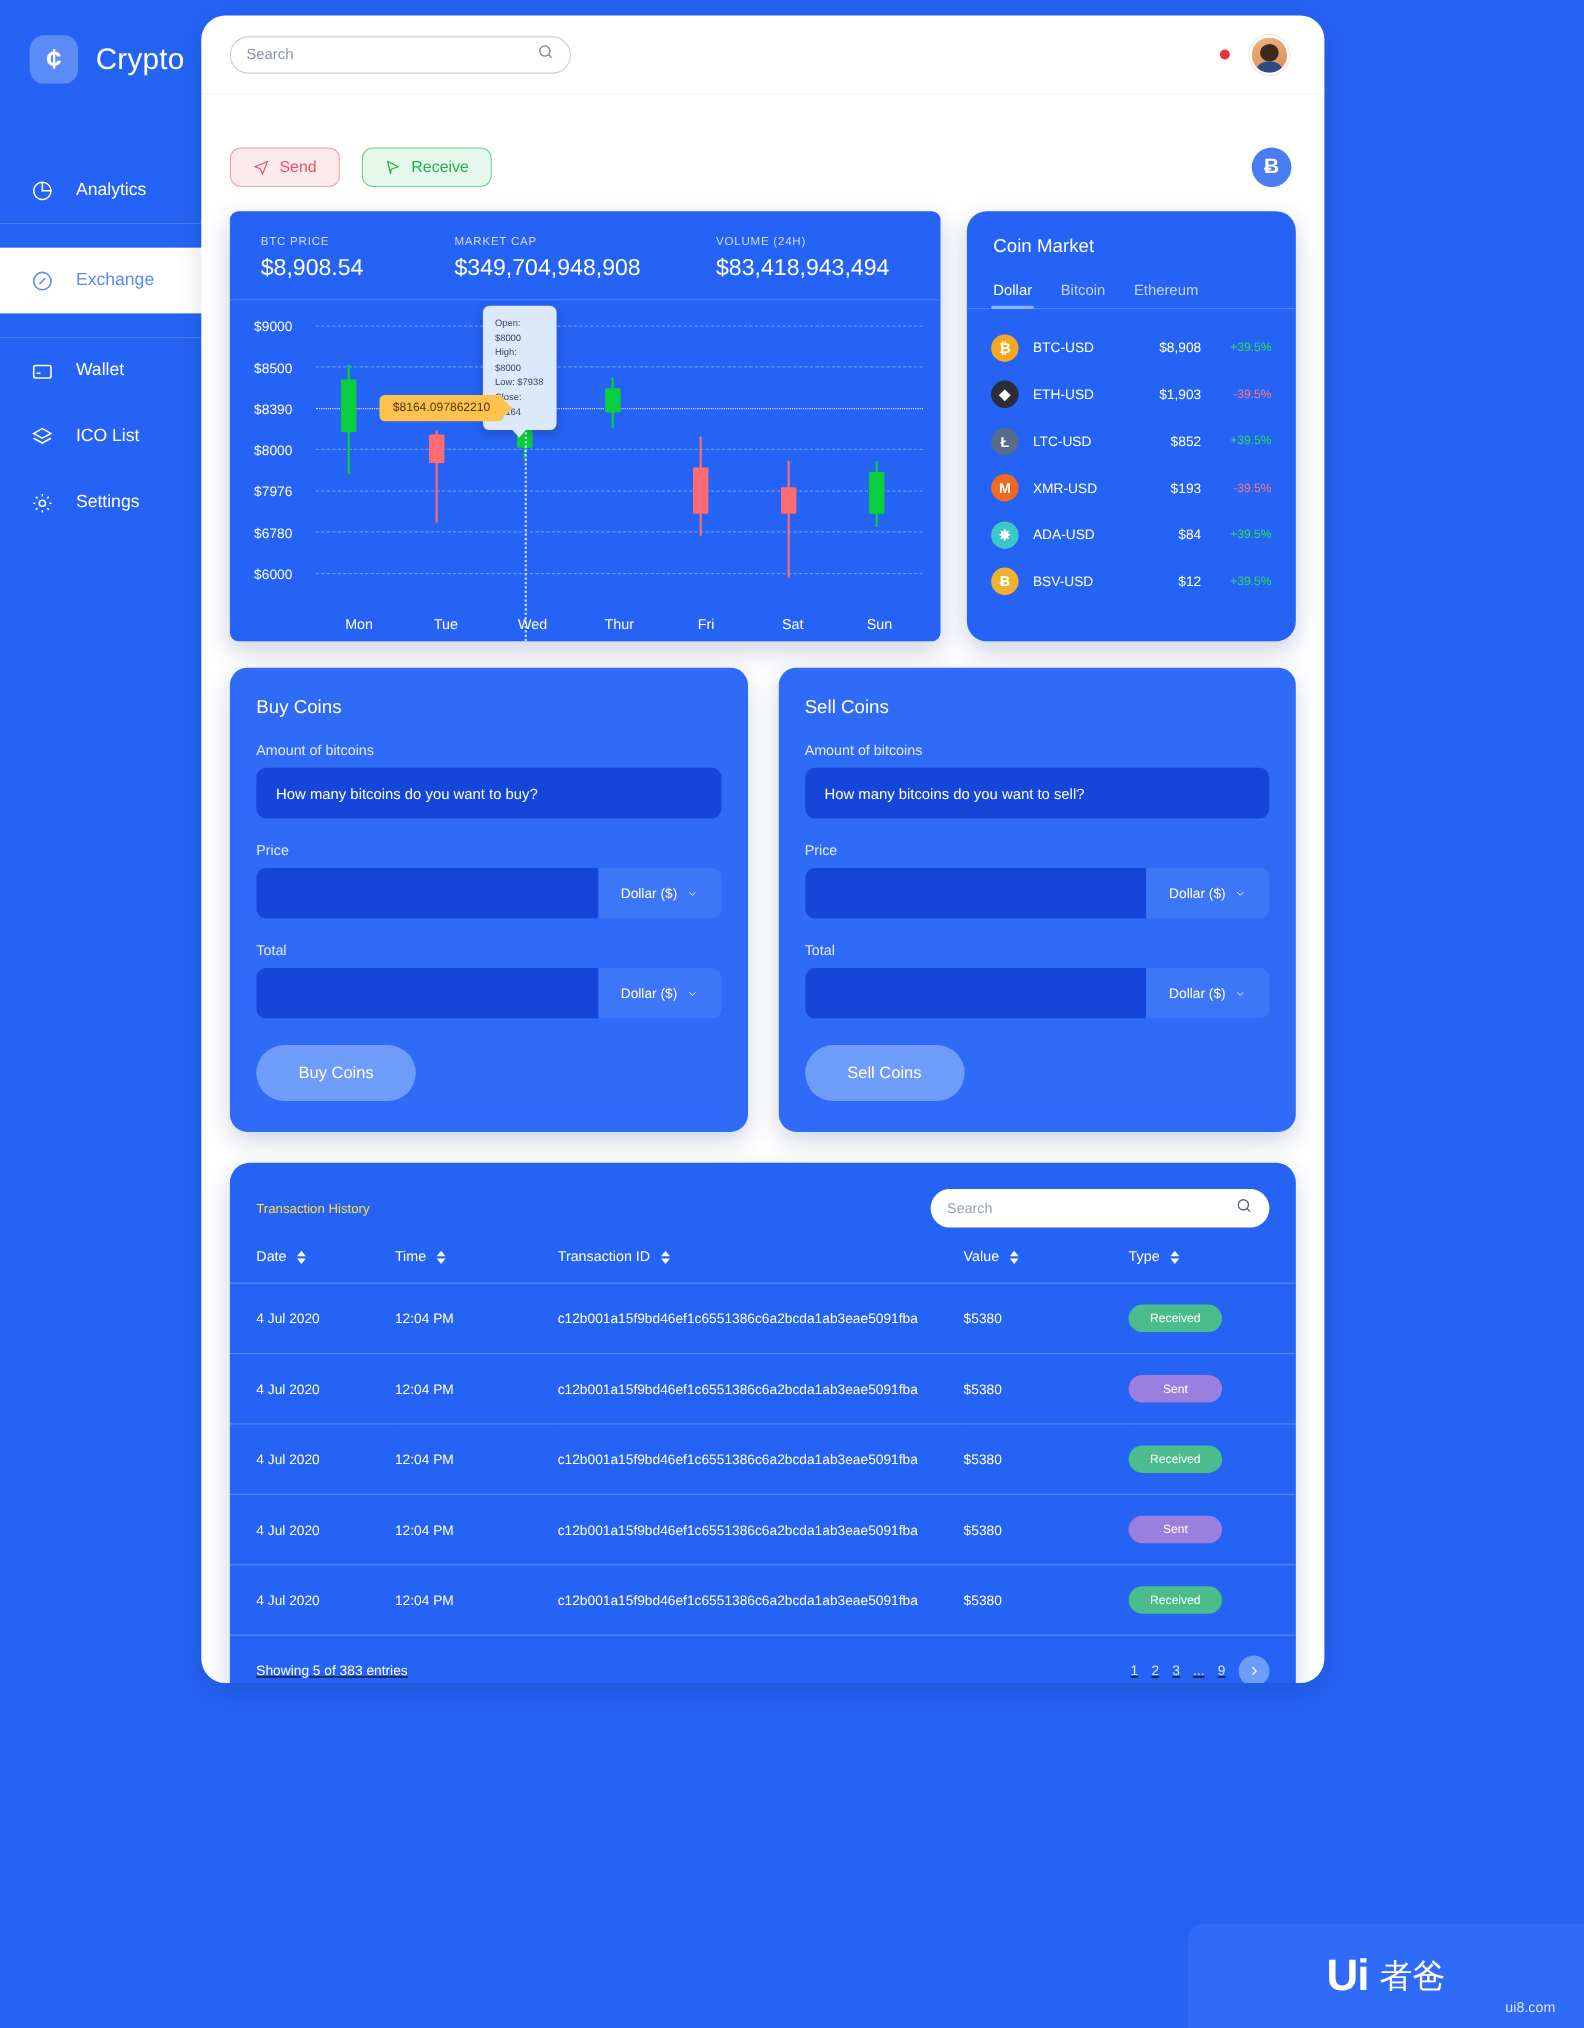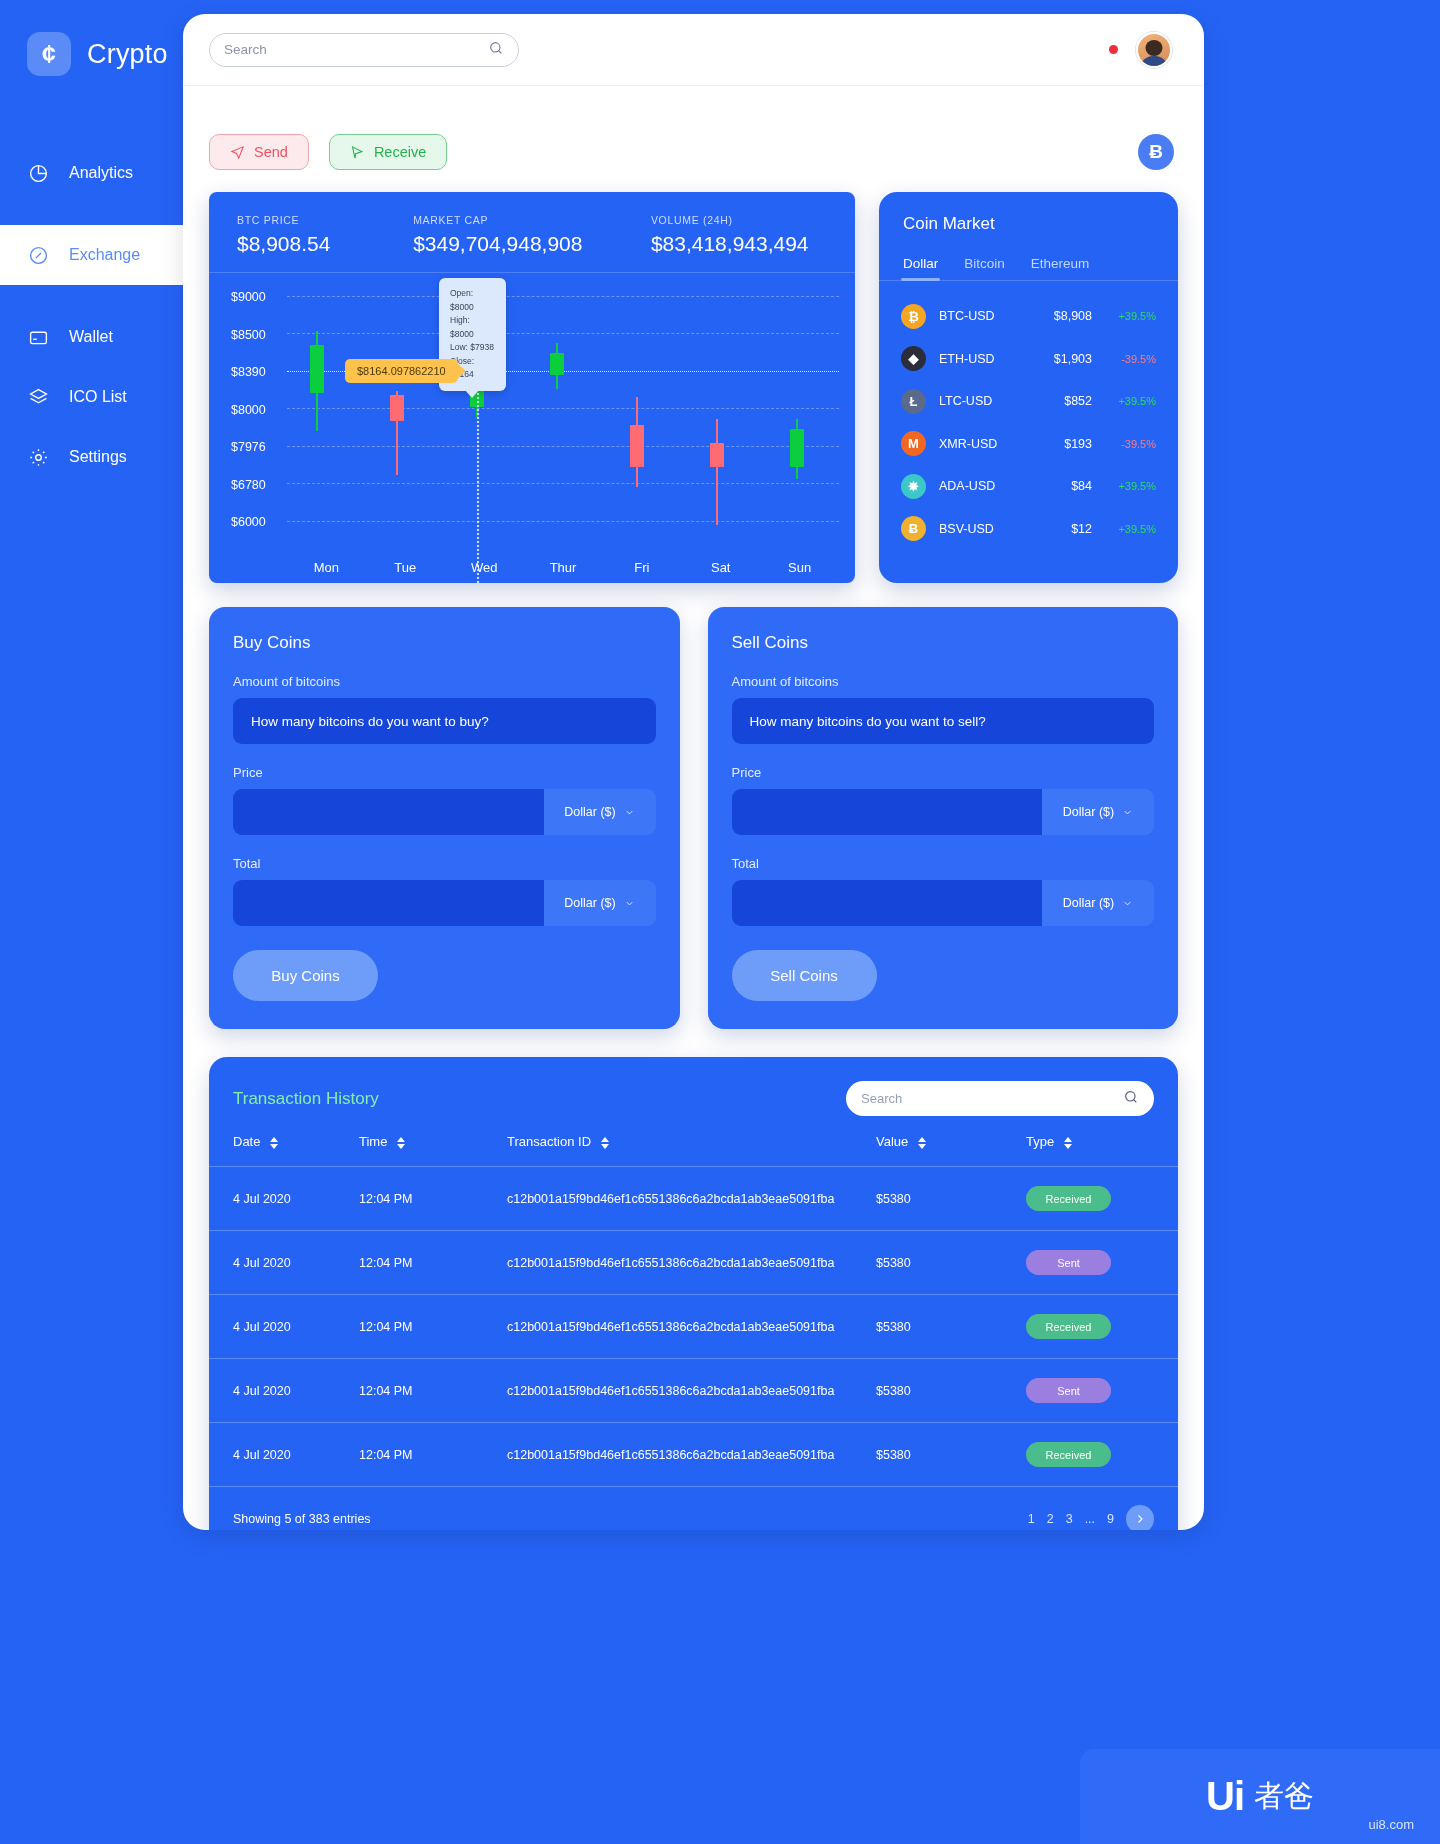--- a/index.html
+++ b/index.html
@@ -211,21 +211,21 @@
     background:#6e9df9; color:#fff; font-size:15px;
     display:flex; align-items:center; justify-content:center; cursor:pointer;
   }
 
   
   .tx-card {
     margin:28px 26px 0 26px; background:#2563f5; border-radius:18px;
     box-shadow:0 8px 22px rgba(20,50,130,.2); overflow:hidden;
   }
   .tx-head { display:flex; align-items:center; padding:24px 24px 0 24px; }
-  .tx-title { color:#86efac; font-size:17px; }
+  .tx-title { color:#fde047; font-size:12px; }
   .tx-search {
     margin-left:auto; width:308px; height:35px; background:#fff; border-radius:18px;
     display:flex; align-items:center; padding:0 15px; gap:8px;
   }
   .tx-search input {
     border:0; outline:0; flex:1; font-size:13px; color:#45506a; background:transparent;
     font-family:"Liberation Sans", sans-serif;
   }
   .tx-search input::placeholder { color:#95a0b5; }
 
@@ -248,20 +248,21 @@
   .badge {
     display:inline-flex; align-items:center; justify-content:center;
     width:85px; height:25px; border-radius:13px; font-size:11px; color:#fff;
   }
   .badge.received { background:#4bbd8c; }
   .badge.sent { background:#9b7fe0; }
 
   .tx-foot {
     display:flex; align-items:center; padding:18px 24px 20px 24px;
     border-top:1px solid #5a8cf8;
+    text-decoration:underline;
   }
   .tx-count { color:#fff; font-size:12.5px; }
   .pager { margin-left:auto; display:flex; align-items:center; gap:12px; }
   .pg { color:#dbe6ff; font-size:12.5px; cursor:pointer; }
   .pg.next {
     width:28px; height:28px; border-radius:50%; background:#6e9df9;
     display:flex; align-items:center; justify-content:center;
   }
   .pg.next svg { stroke:#fff; fill:none; stroke-width:2.2; }
 

